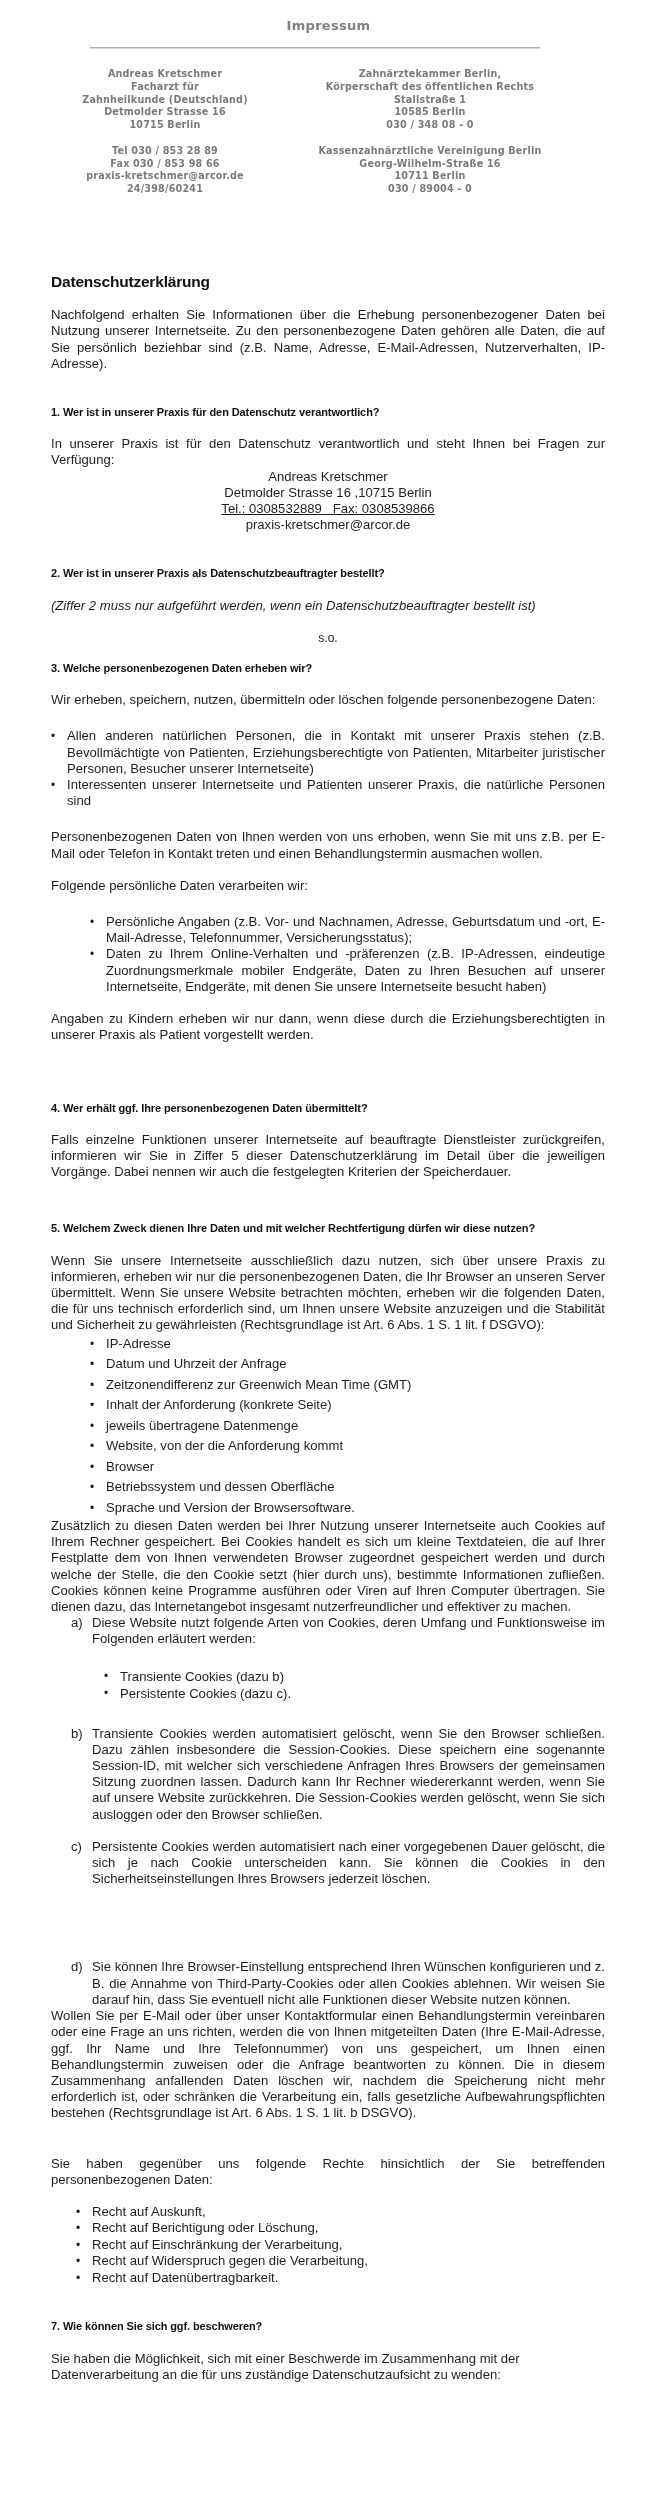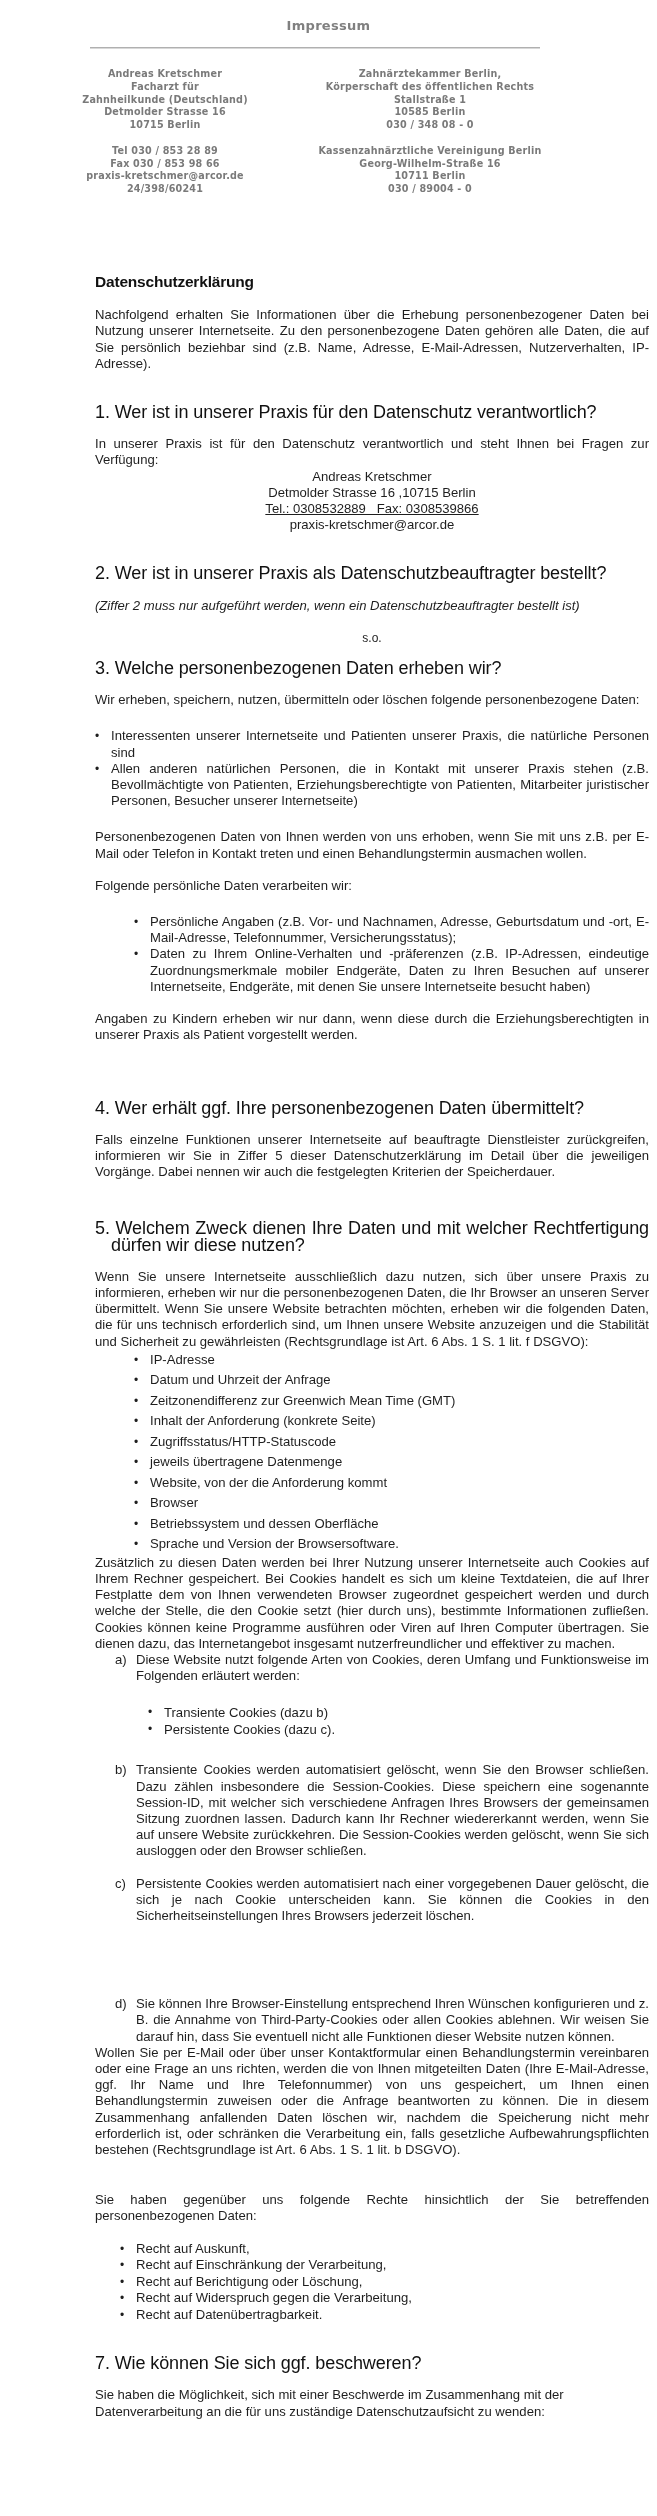--- a/index.html
+++ b/index.html
@@ -52,33 +52,32 @@
 
     
     .doc {
       position: absolute;
       left: 51px;
       top: 274px;
       width: 554px;
       font-size: 13.1px;
       line-height: 16.2px;
       color: #1e1e1e;
-      margin-left: 44px;
     }
     .doc-title {
       font-size: 15.5px;
       font-weight: bold;
       color: #111;
       margin-bottom: 17px;
       letter-spacing: -0.2px;
     }
     .p { text-align: justify; }
     .h {
-      font-weight: normal;
-      font-size: 18px;
+      font-weight: bold;
+      font-size: 11px;
       color: #111;
       letter-spacing: -0.1px;
     }
     .h.hang { padding-left: 16px; text-indent: -16px; text-align: justify; }
     .center { text-align: center; }
     .italic { font-style: italic; }
     ul.bul { list-style: none; }
     ul.bul li { position: relative; text-align: justify; }
     ul.bul li::before {
       content: "\2022";
@@ -163,22 +162,22 @@
   <div class="sp16"></div>
   <div class="center" style="font-size:12px;">s.o.</div>
 
   <div class="sp14"></div>
 
   <div class="h">3. Welche personenbezogenen Daten erheben wir?</div>
   <div class="sp16"></div>
   <div class="p">Wir erheben, speichern, nutzen, übermitteln oder löschen folgende personenbezogene Daten:</div>
   <div class="sp20"></div>
   <ul class="bul l1">
+    <li>Allen anderen natürlichen Personen, die in Kontakt mit unserer Praxis stehen (z.B. Bevollmächtigte von Patienten, Erziehungsberechtigte von Patienten, Mitarbeiter juristischer Personen, Besucher unserer Internetseite)</li>
     <li>Interessenten unserer Internetseite und Patienten unserer Praxis, die natürliche Personen sind</li>
-    <li>Allen anderen natürlichen Personen, die in Kontakt mit unserer Praxis stehen (z.B. Bevollmächtigte von Patienten, Erziehungsberechtigte von Patienten, Mitarbeiter juristischer Personen, Besucher unserer Internetseite)</li>
   </ul>
   <div class="sp20"></div>
   <div class="p">Personenbezogenen Daten von Ihnen werden von uns erhoben, wenn Sie mit uns z.B. per E-Mail oder Telefon in Kontakt treten und einen Behandlungstermin ausmachen wollen.</div>
   <div class="sp16"></div>
   <div class="p">Folgende persönliche Daten verarbeiten wir:</div>
   <div class="sp20"></div>
   <ul class="bul l2 tight">
     <li>Persönliche Angaben (z.B. Vor- und Nachnamen, Adresse, Geburtsdatum und -ort, E-Mail-Adresse, Telefonnummer, Versicherungsstatus);</li>
     <li>Daten zu Ihrem Online-Verhalten und -präferenzen (z.B. IP-Adressen, eindeutige Zuordnungsmerkmale mobiler Endgeräte, Daten zu Ihren Besuchen auf unserer Internetseite, Endgeräte, mit denen Sie unsere Internetseite besucht haben)</li>
   </ul>
@@ -194,21 +193,20 @@
   <div class="sp40"></div>
 
   <div class="h hang">5. Welchem Zweck dienen Ihre Daten und mit welcher Rechtfertigung dürfen wir diese nutzen?</div>
   <div class="sp16"></div>
   <div class="p">Wenn Sie unsere Internetseite ausschließlich dazu nutzen, sich über unsere Praxis zu informieren, erheben wir nur die personenbezogenen Daten, die Ihr Browser an unseren Server übermittelt. Wenn Sie unsere Website betrachten möchten, erheben wir die folgenden Daten, die für uns technisch erforderlich sind, um Ihnen unsere Website anzuzeigen und die Stabilität und Sicherheit zu gewährleisten (Rechtsgrundlage ist Art. 6 Abs. 1 S. 1 lit. f DSGVO):</div>
   <ul class="bul l2" style="line-height:16.5px;">
     <li>IP-Adresse</li>
     <li>Datum und Uhrzeit der Anfrage</li>
     <li>Zeitzonendifferenz zur Greenwich Mean Time (GMT)</li>
     <li>Inhalt der Anforderung (konkrete Seite)</li>
-    <li>Zugriffsstatus/HTTP-Statuscode</li>
     <li>jeweils übertragene Datenmenge</li>
     <li>Website, von der die Anforderung kommt</li>
     <li>Browser</li>
     <li>Betriebssystem und dessen Oberfläche</li>
     <li>Sprache und Version der Browsersoftware.</li>
   </ul>
   <div class="p">Zusätzlich zu diesen Daten werden bei Ihrer Nutzung unserer Internetseite auch Cookies auf Ihrem Rechner gespeichert. Bei Cookies handelt es sich um kleine Textdateien, die auf Ihrer Festplatte dem von Ihnen verwendeten Browser zugeordnet gespeichert werden und durch welche der Stelle, die den Cookie setzt (hier durch uns), bestimmte Informationen zufließen. Cookies können keine Programme ausführen oder Viren auf Ihren Computer übertragen. Sie dienen dazu, das Internetangebot insgesamt nutzerfreundlicher und effektiver zu machen.</div>
 
   <ol class="alpha">
     <li>
@@ -238,22 +236,22 @@
   </ol>
   <div class="p">Wollen Sie per E-Mail oder über unser Kontaktformular einen Behandlungstermin vereinbaren oder eine Frage an uns richten, werden die von Ihnen mitgeteilten Daten (Ihre E-Mail-Adresse, ggf. Ihr Name und Ihre Telefonnummer) von uns gespeichert, um Ihnen einen Behandlungstermin zuweisen oder die Anfrage beantworten zu können. Die in diesem Zusammenhang anfallenden Daten löschen wir, nachdem die Speicherung nicht mehr erforderlich ist, oder schränken die Verarbeitung ein, falls gesetzliche Aufbewahrungspflichten bestehen (Rechtsgrundlage ist Art. 6 Abs. 1 S. 1 lit. b DSGVO).</div>
 
   <div class="sp18"></div>
 
   <div class="sp16"></div>
   <div class="p">Sie haben gegenüber uns folgende Rechte hinsichtlich der Sie betreffenden personenbezogenen Daten:</div>
   <div class="sp16"></div>
   <ul class="bul l4">
     <li style="line-height:16.5px;">Recht auf Auskunft,</li>
+    <li style="line-height:16.5px;">Recht auf Berichtigung oder Löschung,</li>
     <li style="line-height:16.5px;">Recht auf Einschränkung der Verarbeitung,</li>
-    <li style="line-height:16.5px;">Recht auf Berichtigung oder Löschung,</li>
     <li style="line-height:16.5px;">Recht auf Widerspruch gegen die Verarbeitung,</li>
     <li style="line-height:16.5px;">Recht auf Datenübertragbarkeit.</li>
   </ul>
 
   <div class="sp32"></div>
 
   <div class="h">7. Wie können Sie sich ggf. beschweren?</div>
   <div class="sp16"></div>
   <div style="width:520px;">Sie haben die Möglichkeit, sich mit einer Beschwerde im Zusammenhang mit der Datenverarbeitung an die für uns zuständige Datenschutzaufsicht zu wenden:</div>
 </div>

